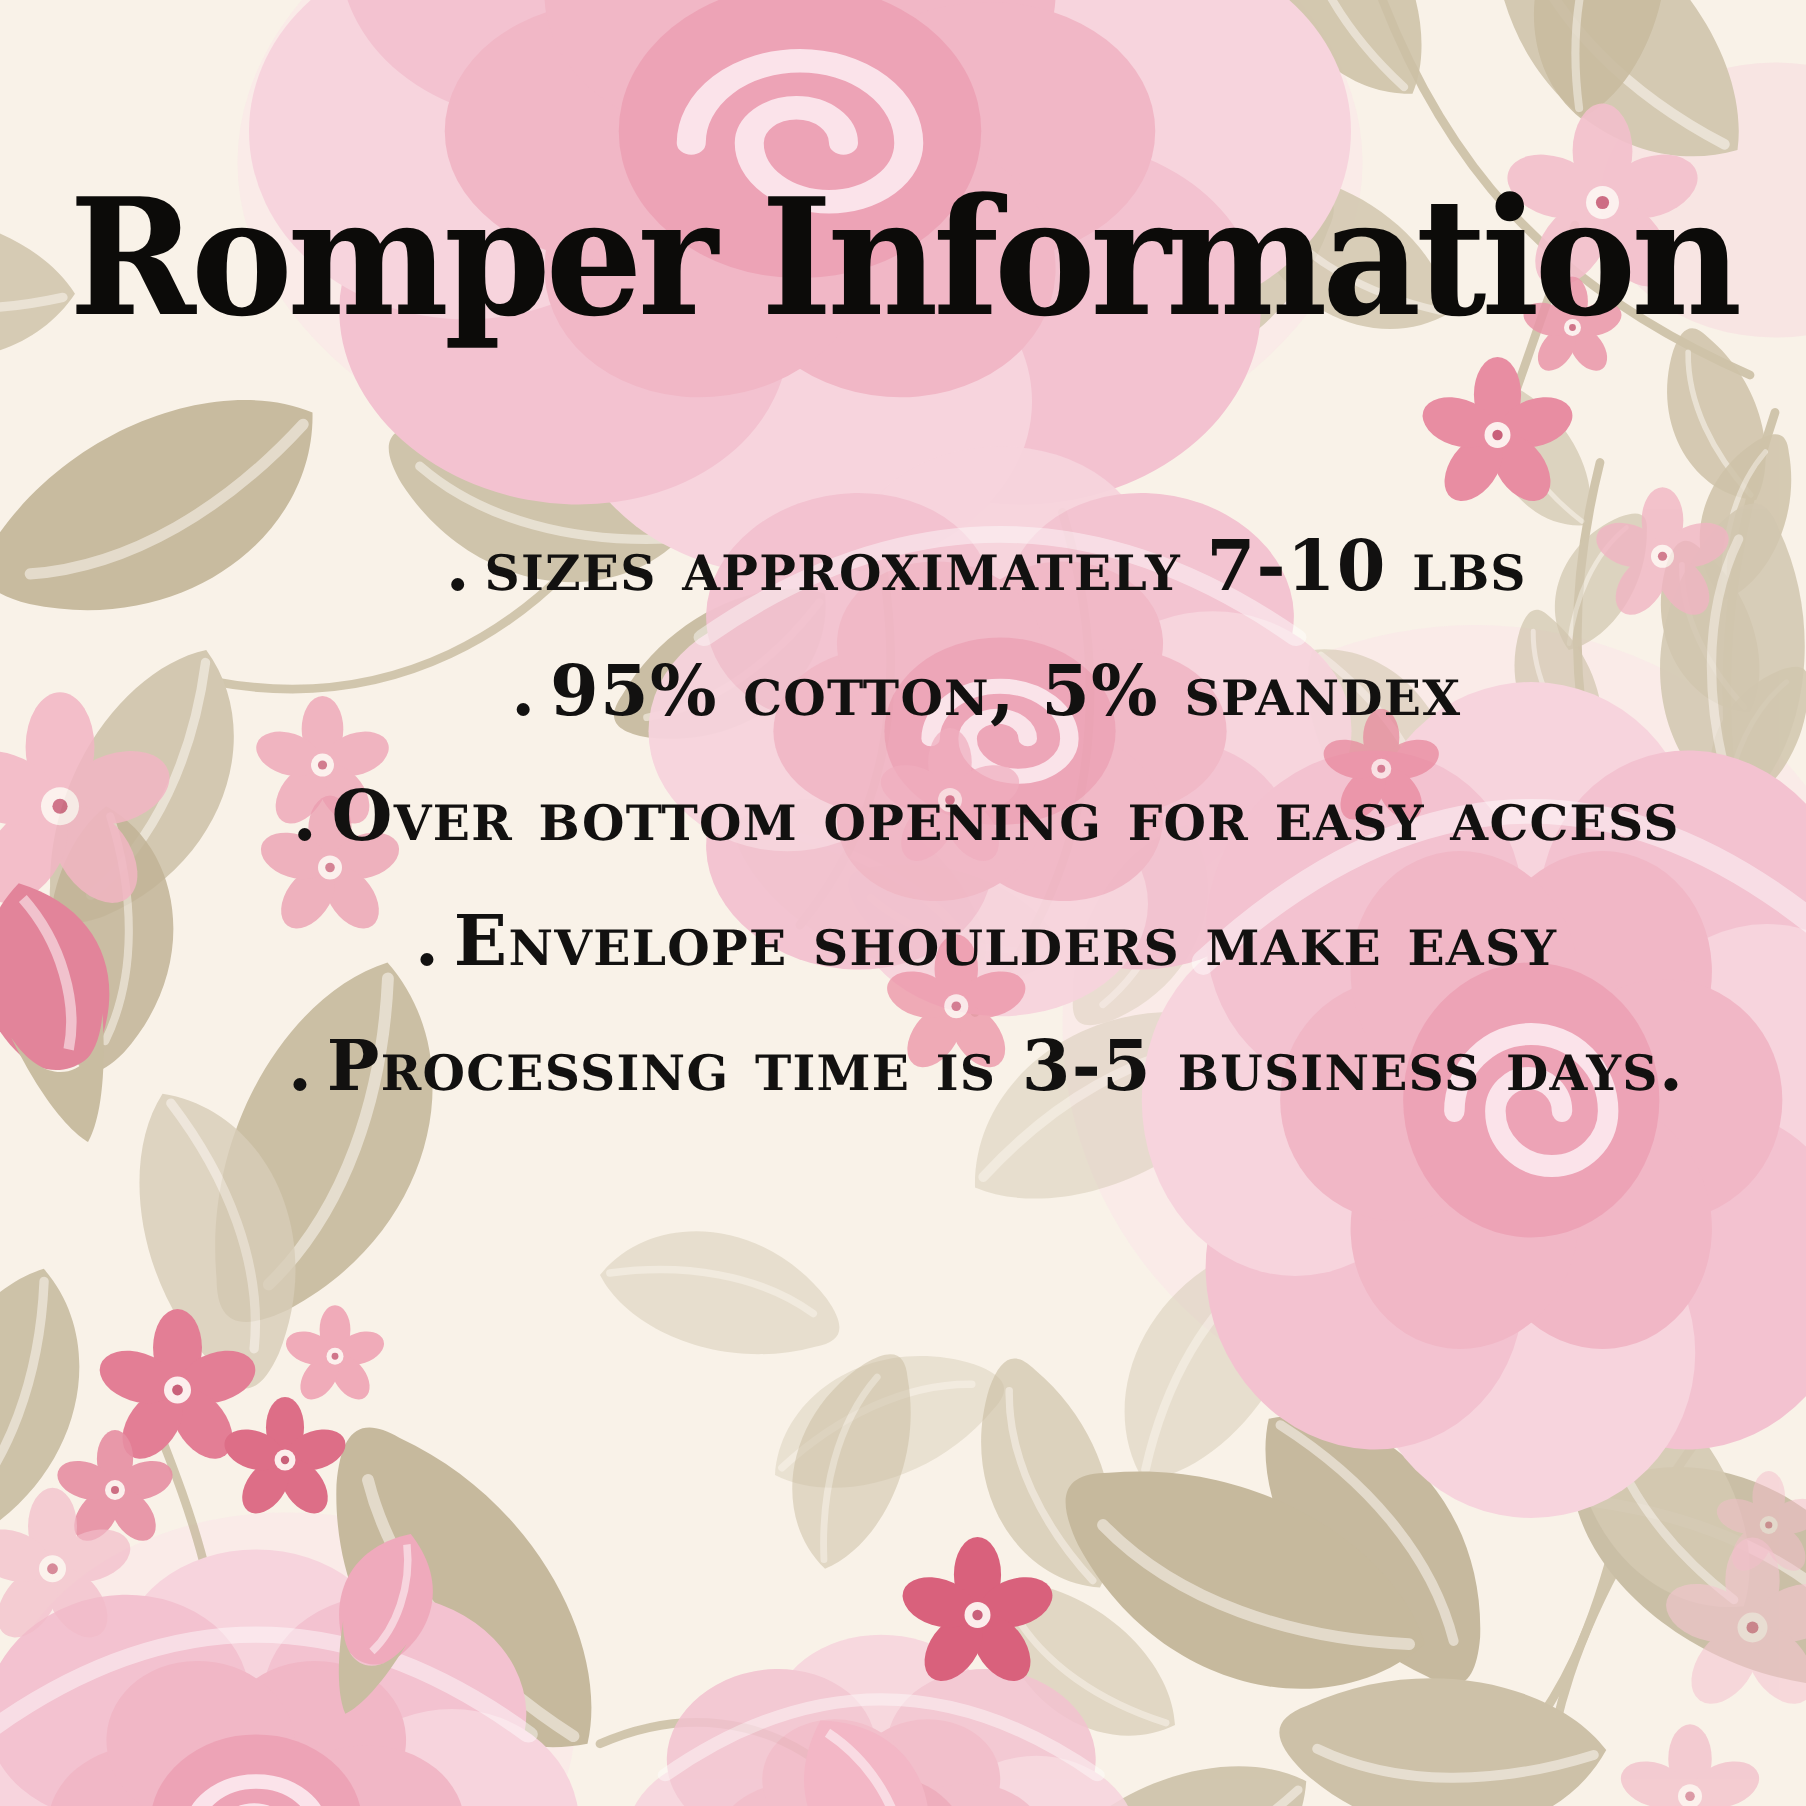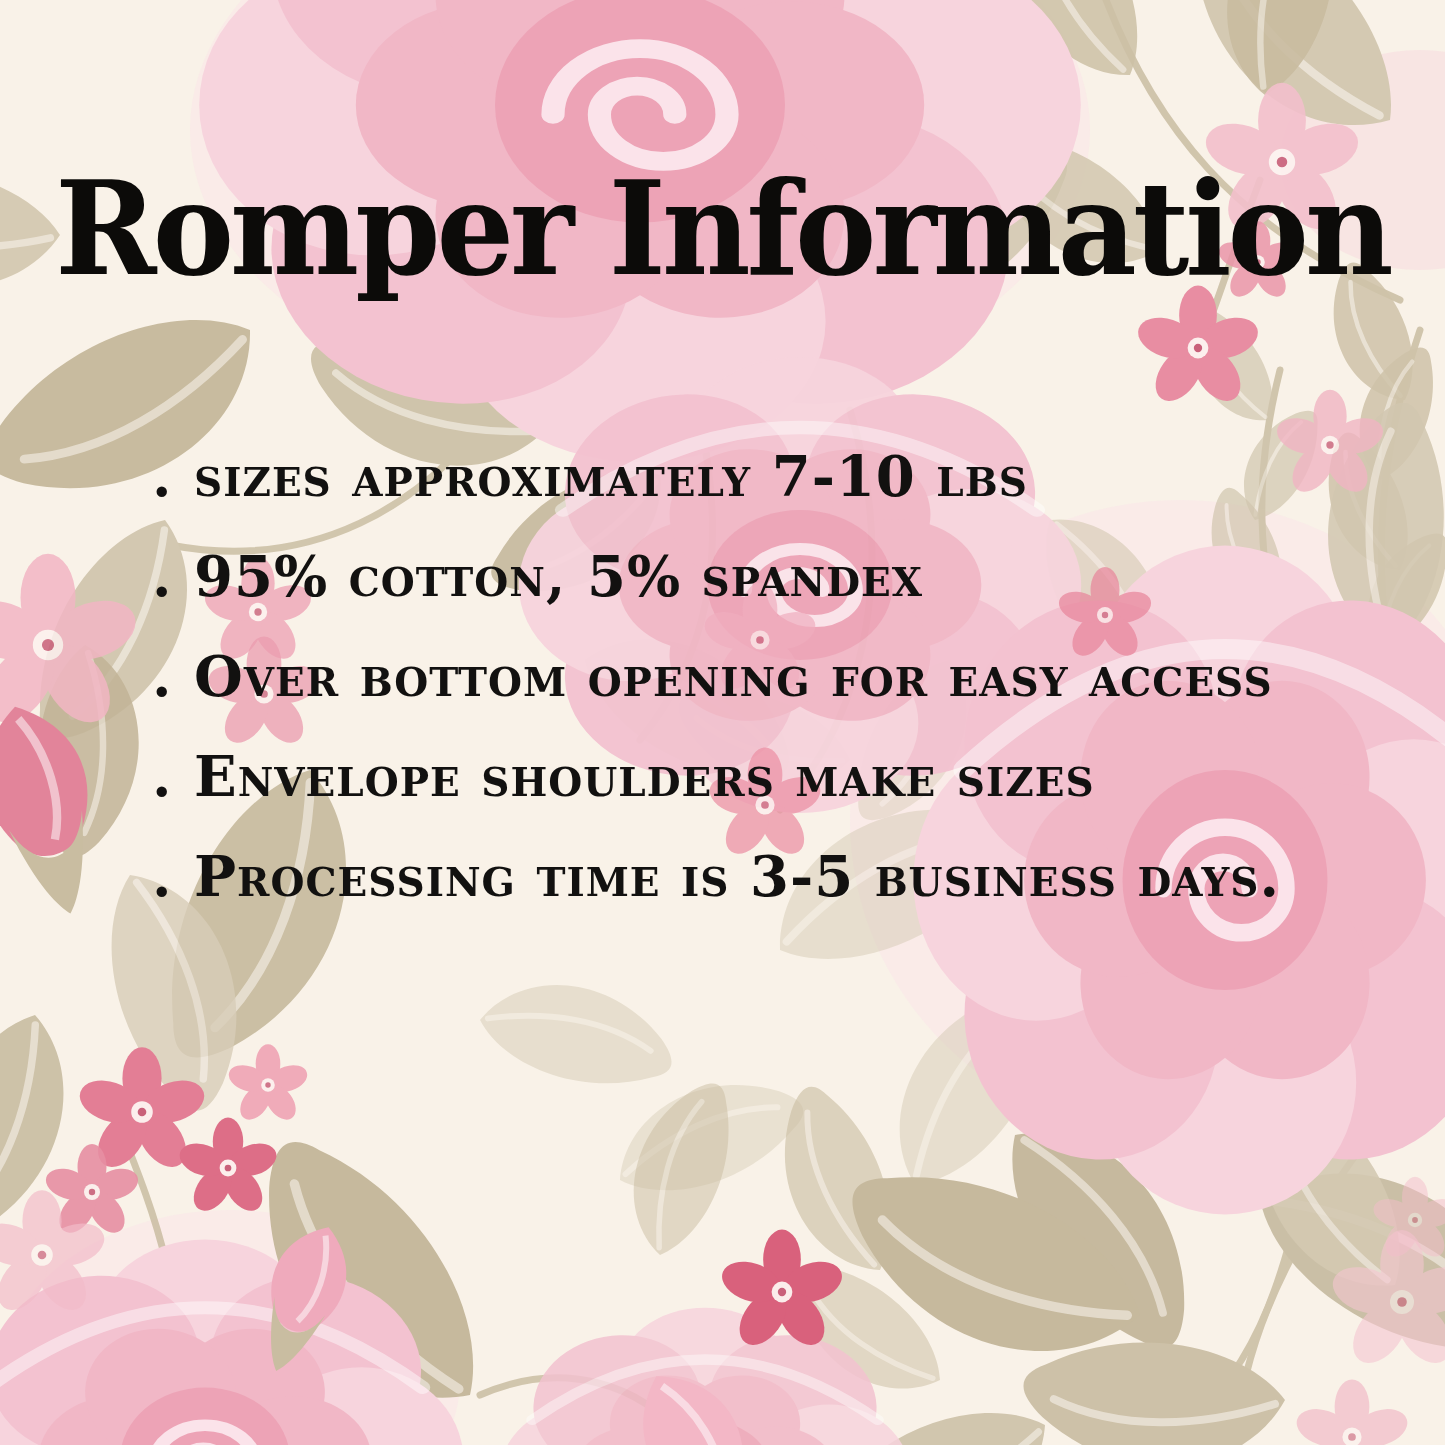--- a/index.html
+++ b/index.html
@@ -5,21 +5,21 @@
   html,body{margin:0;padding:0;}
   body{background:#f9f2e8;}
   .canvas{
     position:relative;
     width:1445px;height:1445px;
     overflow:hidden;
     background:#f9f2e8;
     font-family:"DejaVu Serif", serif;
   }
   .bg{position:absolute;left:0;top:0;width:1445px;height:1445px;}
-  .content{position:relative;z-index:1;margin-top:23px;}
+  .content{position:relative;z-index:1;}
   .title{
     margin:0;
     padding-top:118px;
     text-align:center;
     font-size:122px;
     font-weight:bold;
     letter-spacing:-4px;
     line-height:1.25;
     color:#0c0b09;
     white-space:nowrap;
@@ -32,20 +32,21 @@
     padding:0 30px 0 152px;
   }
   ul.info li{
     font-size:56px;
     font-weight:bold;
     font-variant:small-caps;
     letter-spacing:1px;
     line-height:72px;
     color:#121110;
     padding-left:42px;
+    text-align:center;
   }
   ul.info li + li{margin-top:28px;}
   .marker{
     display:inline-block;
     width:42px;
     margin-left:-42px;
     font-variant:normal;
   }
 </style>
 </head>
@@ -200,18 +201,18 @@
   </svg>
 
   <div class="content">
     <h1 class="title">Romper Information</h1>
 
     <ul class="info">
       <li><span class="marker">.</span><span>sizes approximately 7-10 lbs</span></li>
       <li><span class="marker">.</span><span>95% cotton, 5% spandex</span></li>
       <li><span class="marker">.</span><span>Over bottom opening for easy access</span></li>
       <li>
-        <span class="marker">.</span><span>Envelope shoulders make sizes</span>
+        <span class="marker">.</span><span>Envelope shoulders make easy</span>
       </li>
       <li><span class="marker">.</span><span>Processing time is 3-5 business days.</span></li>
     </ul>
   </div>
 </div>
 
 </body></html>

